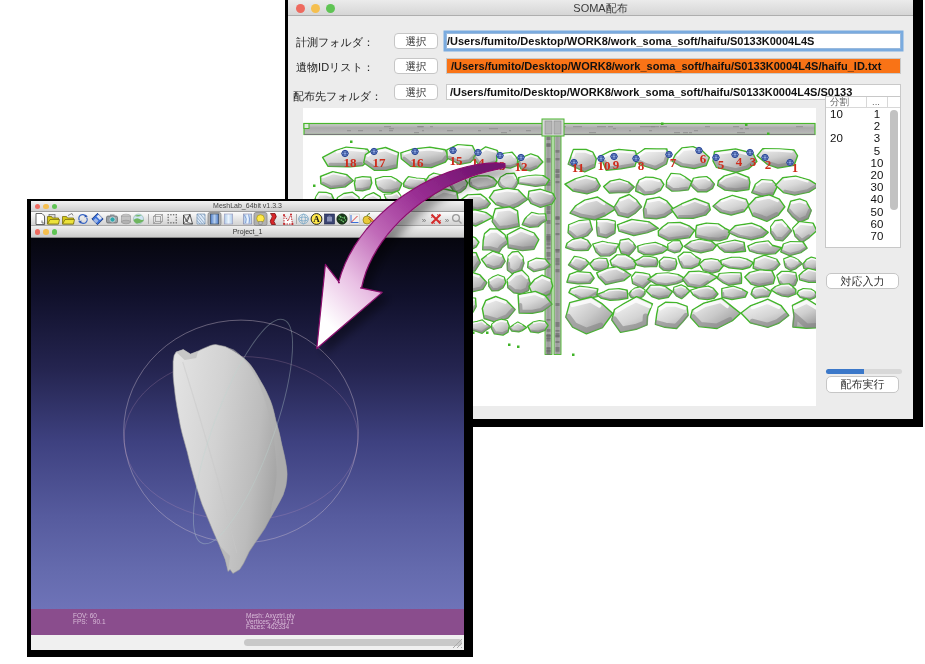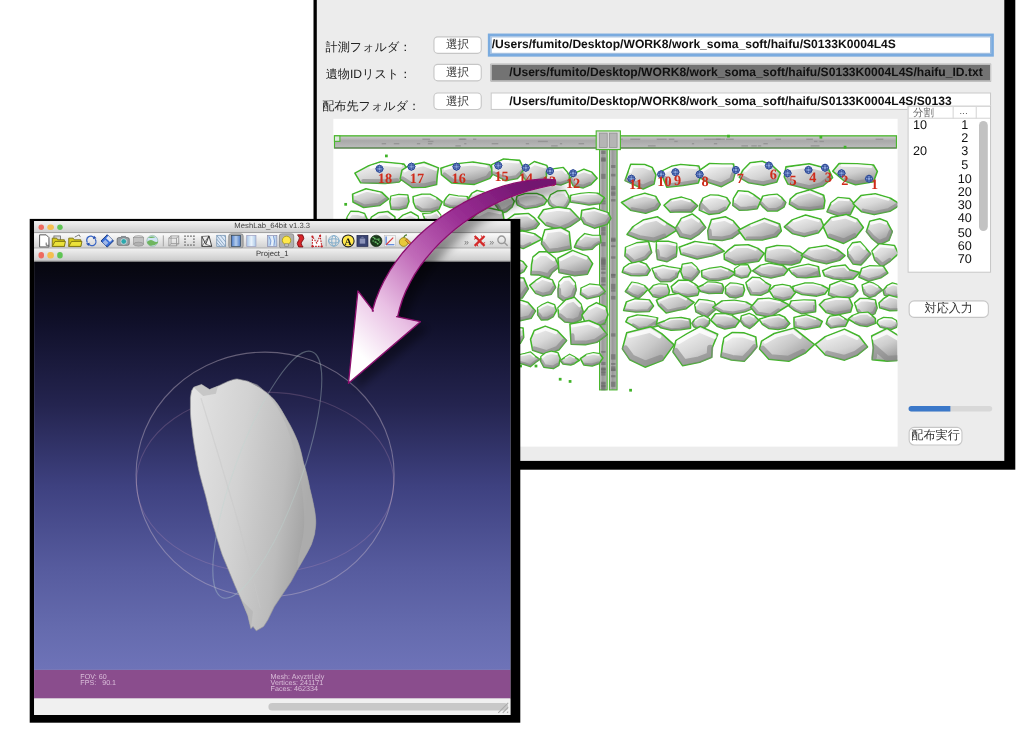--- a/index.html
+++ b/index.html
@@ -3,30 +3,36 @@
 <style>
 * { margin:0; padding:0; box-sizing:border-box; }
 html,body { width:925px; height:664px; background:#fff; font-family:"Liberation Sans", sans-serif; overflow:hidden; position:relative; }
 .abs { position:absolute; }
 </style></head>
 <body>
 
 <div class="abs" style="left:285px;top:-2px;width:638px;height:429px;background:#000;z-index:10;">
  <div class="abs" style="left:3px;top:2px;width:625px;height:419px;background:#ececec;">
 
+  <div class="abs" style="left:0;top:0;width:625px;height:16px;background:linear-gradient(#ebebeb,#d6d6d6);border-bottom:1px solid #aeaeae;">
+    <div class="abs" style="left:8px;top:3.5px;width:9px;height:9px;border-radius:50%;background:#ee6a5f;"></div>
+    <div class="abs" style="left:23px;top:3.5px;width:9px;height:9px;border-radius:50%;background:#f5bf4f;"></div>
+    <div class="abs" style="left:38px;top:3.5px;width:9px;height:9px;border-radius:50%;background:#5fc454;"></div>
+    <div style="text-align:center;font-size:11px;line-height:16px;color:#3a3a3a;">SOMA配布</div>
+  </div>
 
   <div class="abs" style="left:0px;top:35px;width:94px;text-align:center;font-size:11px;color:#222;">計測フォルダ：</div>
   <div class="abs" style="left:0px;top:60px;width:94px;text-align:center;font-size:11px;color:#222;">遺物IDリスト：</div>
   <div class="abs" style="left:0px;top:89px;width:94px;text-align:right;font-size:11px;color:#222;">配布先フォルダ：</div>
   <div class="abs" style="left:106px;top:33px;width:44px;height:15.5px;background:#fff;border:1px solid #c6c6c6;border-radius:4px;font-size:10.5px;text-align:center;line-height:14px;color:#333;">選択</div>
   <div class="abs" style="left:106px;top:58px;width:44px;height:15.5px;background:#fff;border:1px solid #c6c6c6;border-radius:4px;font-size:10.5px;text-align:center;line-height:14px;color:#333;">選択</div>
   <div class="abs" style="left:106px;top:84px;width:44px;height:15.5px;background:#fff;border:1px solid #c6c6c6;border-radius:4px;font-size:10.5px;text-align:center;line-height:14px;color:#333;">選択</div>
   <div class="abs" style="left:158px;top:33px;width:455px;height:15.5px;background:#fff;border:1px solid #99b9dd;box-shadow:0 0 0 2.5px #7aabdf;font-size:11px;font-weight:bold;line-height:14px;padding-left:0;color:#111;white-space:nowrap;overflow:hidden;">/Users/fumito/Desktop/WORK8/work_soma_soft/haifu/S0133K0004L4S</div>
-  <div class="abs" style="left:158px;top:58px;width:455px;height:15.5px;background:#737373;border:1px solid #c9c9c9;font-size:11px;font-weight:bold;line-height:14px;padding-left:16px;color:#111;white-space:nowrap;overflow:hidden;">/Users/fumito/Desktop/WORK8/work_soma_soft/haifu/S0133K0004L4S/haifu_ID.txt</div>
-  <div class="abs" style="left:158px;top:84px;width:455px;height:15.5px;background:#fff;border:1px solid #c9c9c9;font-size:11px;font-weight:bold;line-height:14px;padding-left:16px;color:#111;white-space:nowrap;overflow:hidden;">/Users/fumito/Desktop/WORK8/work_soma_soft/haifu/S0133K0004L4S/S0133</div>
+  <div class="abs" style="left:158px;top:58px;width:455px;height:15.5px;background:#f97316;border:1px solid #c9c9c9;font-size:11px;font-weight:bold;line-height:14px;padding-left:4px;color:#111;white-space:nowrap;overflow:hidden;">/Users/fumito/Desktop/WORK8/work_soma_soft/haifu/S0133K0004L4S/haifu_ID.txt</div>
+  <div class="abs" style="left:158px;top:84px;width:455px;height:15.5px;background:#fff;border:1px solid #c9c9c9;font-size:11px;font-weight:bold;line-height:14px;padding-left:3px;color:#111;white-space:nowrap;overflow:hidden;">/Users/fumito/Desktop/WORK8/work_soma_soft/haifu/S0133K0004L4S/S0133</div>
 
   <div class="abs" style="left:15px;top:107.5px;width:513px;height:298.5px;background:#fff;overflow:hidden;">
     <svg width="513" height="298.5">
       <defs>
         <linearGradient id="st0" x1="0" y1="0" x2="0.7" y2="1">
               <stop offset="0" stop-color="#f6f6f6"></stop>
               <stop offset="0.5" stop-color="#d8d8d8"></stop>
               <stop offset="1" stop-color="#a4a4a4"></stop>
             </linearGradient>
         <linearGradient id="st1" x1="0" y1="0" x2="0.5" y2="1">
@@ -654,21 +660,21 @@
     <div class="abs" style="left:41px;top:11px;width:20px;text-align:center;line-height:12.2px;">1<br>2<br>3<br>5<br>10<br>20<br>30<br>40<br>50<br>60<br>70</div>
     <div class="abs" style="left:64px;top:13px;width:8px;height:100px;background:#c2c2c2;border-radius:4px;"></div>
   </div>
 
   <div class="abs" style="left:538px;top:273px;width:73px;height:16px;background:#fff;border:1px solid #c6c6c6;border-radius:5px;font-size:11px;text-align:center;line-height:15px;color:#333;">対応入力</div>
 
   <div class="abs" style="left:538px;top:368.5px;width:76px;height:5px;background:#d8d8d8;border-radius:2.5px;">
     <div class="abs" style="left:0;top:0;width:38px;height:5px;background:#3b78c9;border-radius:2.5px 0 0 2.5px;"></div>
   </div>
 
-  <div class="abs" style="left:538px;top:388px;width:49px;height:16.5px;background:#fff;border:1px solid #c6c6c6;border-radius:5px;font-size:11px;text-align:center;line-height:15.5px;color:#333;">配布実行</div>
+  <div class="abs" style="left:538px;top:376px;width:73px;height:16.5px;background:#fff;border:1px solid #c6c6c6;border-radius:5px;font-size:11px;text-align:center;line-height:15.5px;color:#333;">配布実行</div>
  </div>
 </div>
 
 <div class="abs" style="left:27px;top:199px;width:446px;height:458px;background:#000;z-index:20;">
  <div class="abs" style="left:4px;top:2px;width:433px;height:449px;background:#d6d6d6;">
 
   <div class="abs" style="left:0;top:0;width:433px;height:10.5px;background:linear-gradient(#f2f2f2,#cfcfcf);border-bottom:1px solid #9e9e9e;">
     <div class="abs" style="left:3.5px;top:2.5px;width:5.5px;height:5.5px;border-radius:50%;background:#ee6a5f;"></div>
     <div class="abs" style="left:12px;top:2.5px;width:5.5px;height:5.5px;border-radius:50%;background:#f5bf4f;"></div>
     <div class="abs" style="left:20.5px;top:2.5px;width:5.5px;height:5.5px;border-radius:50%;background:#5fc454;"></div>

